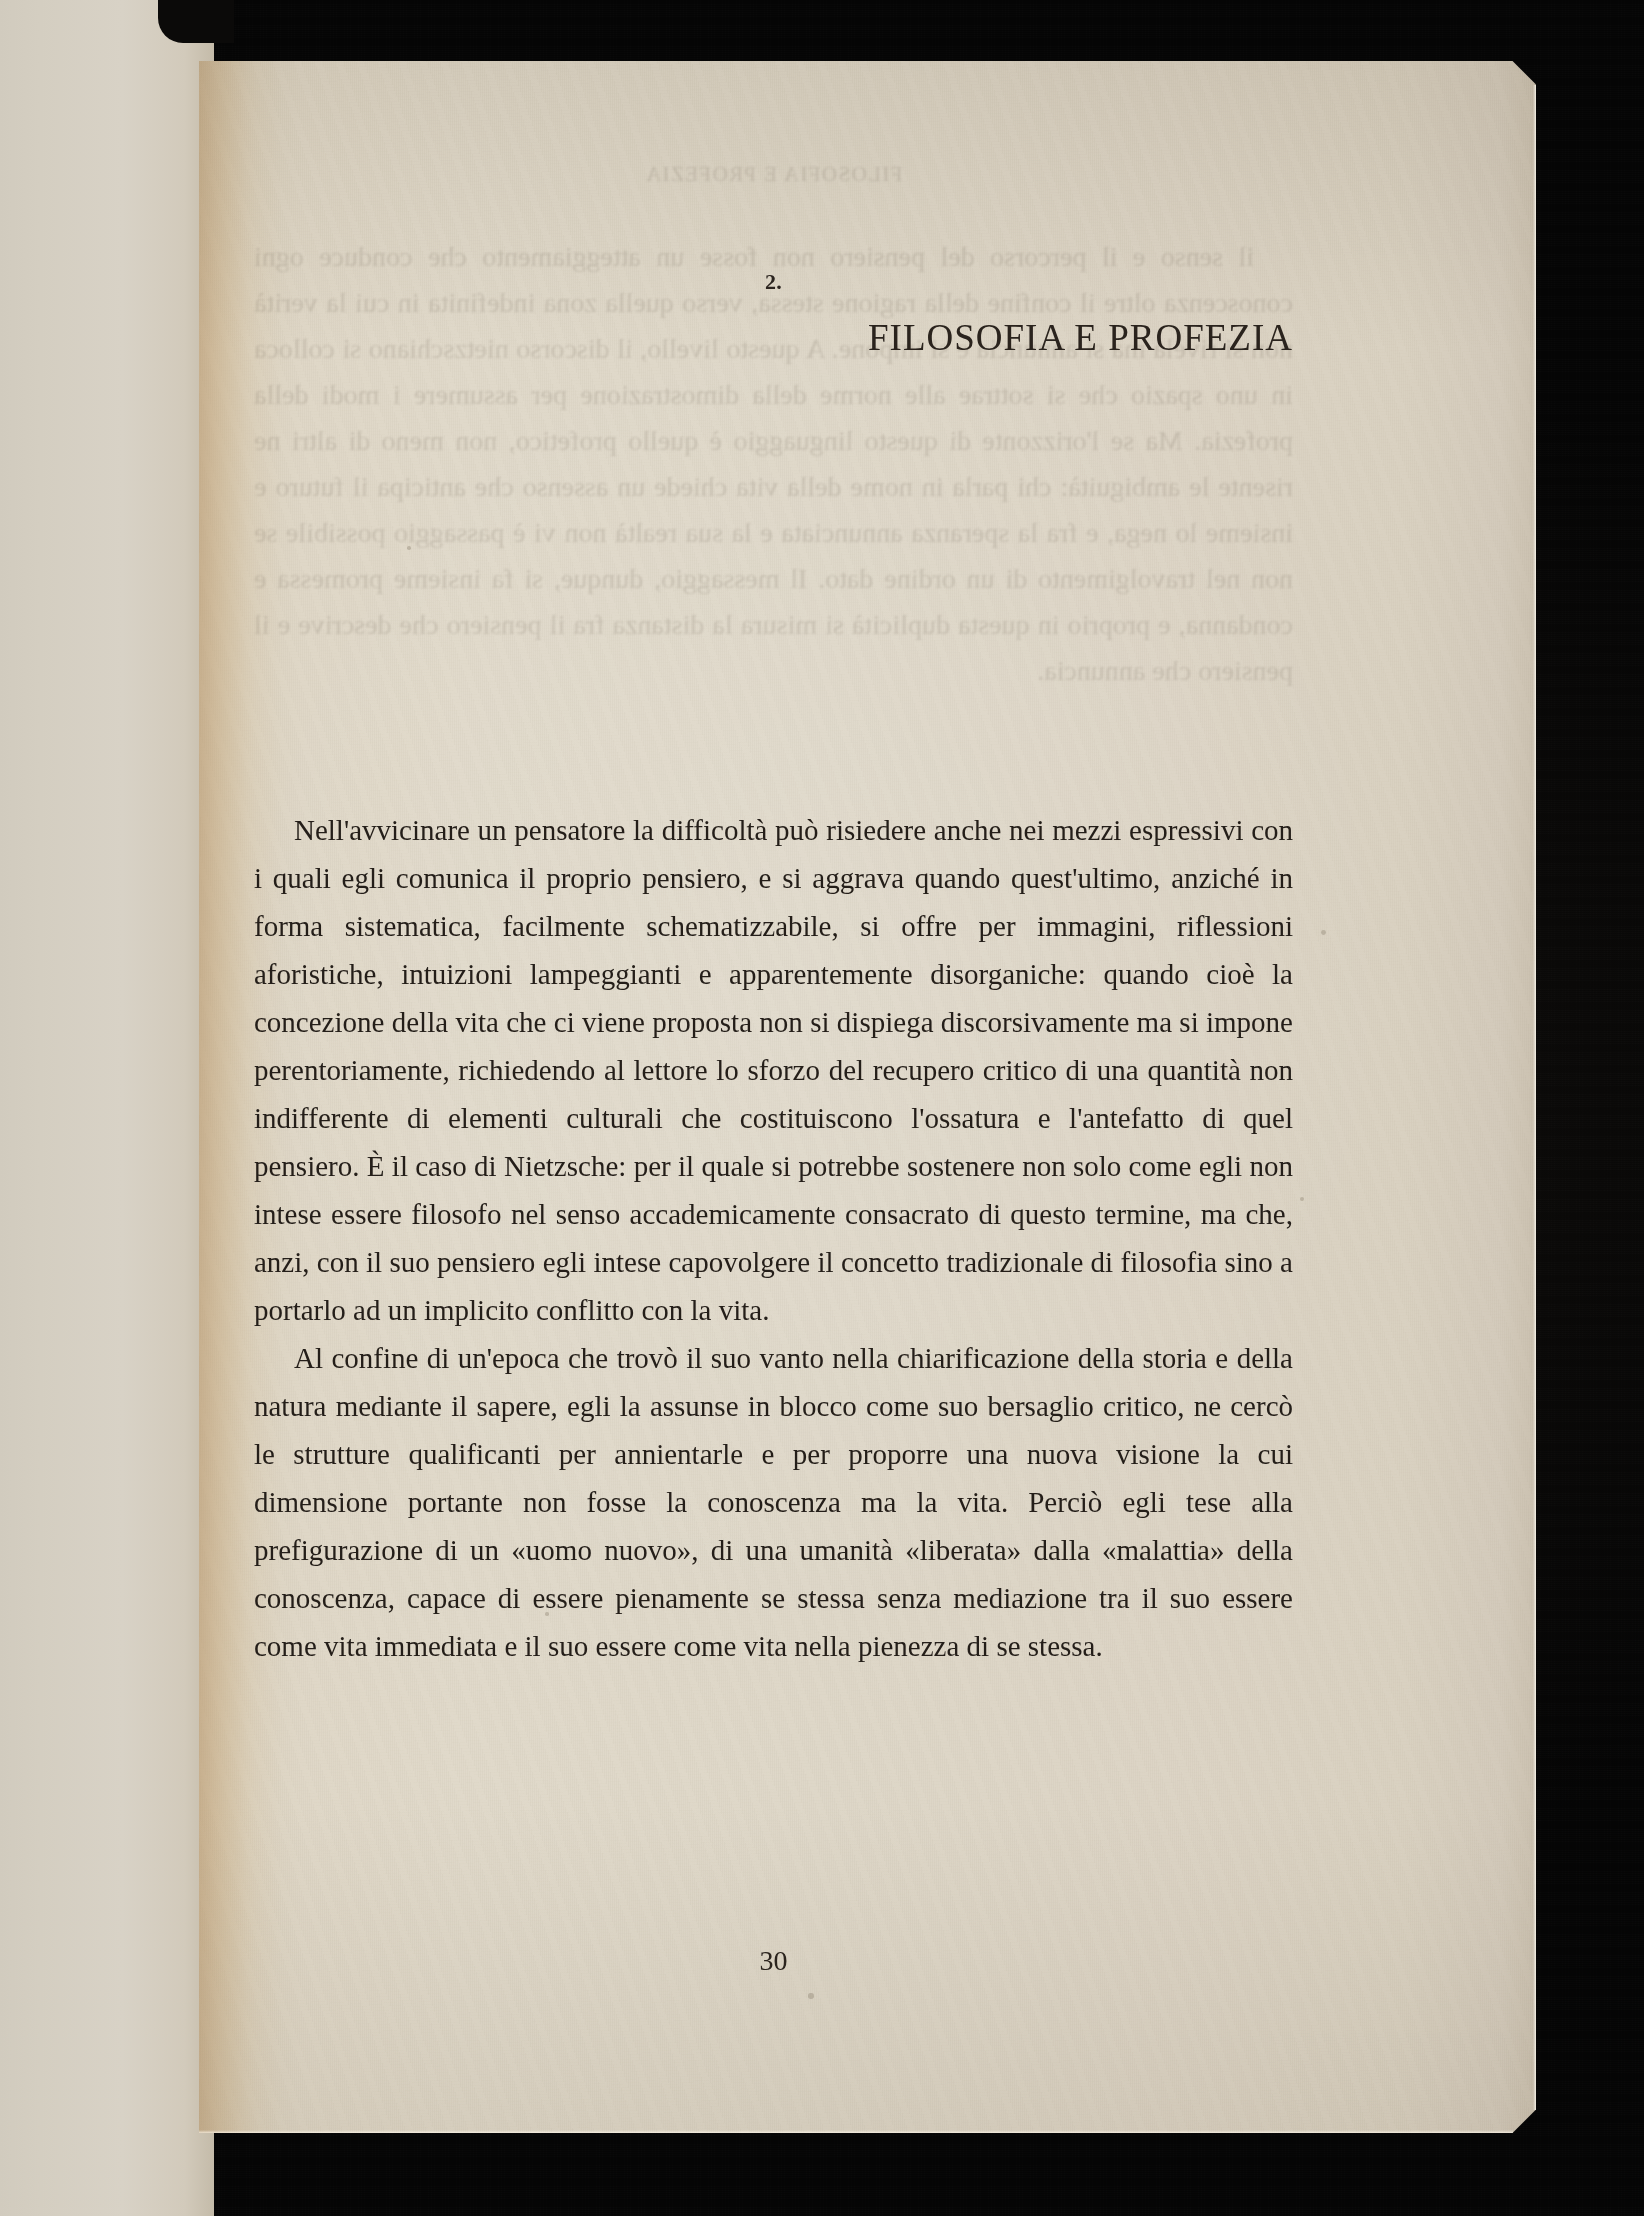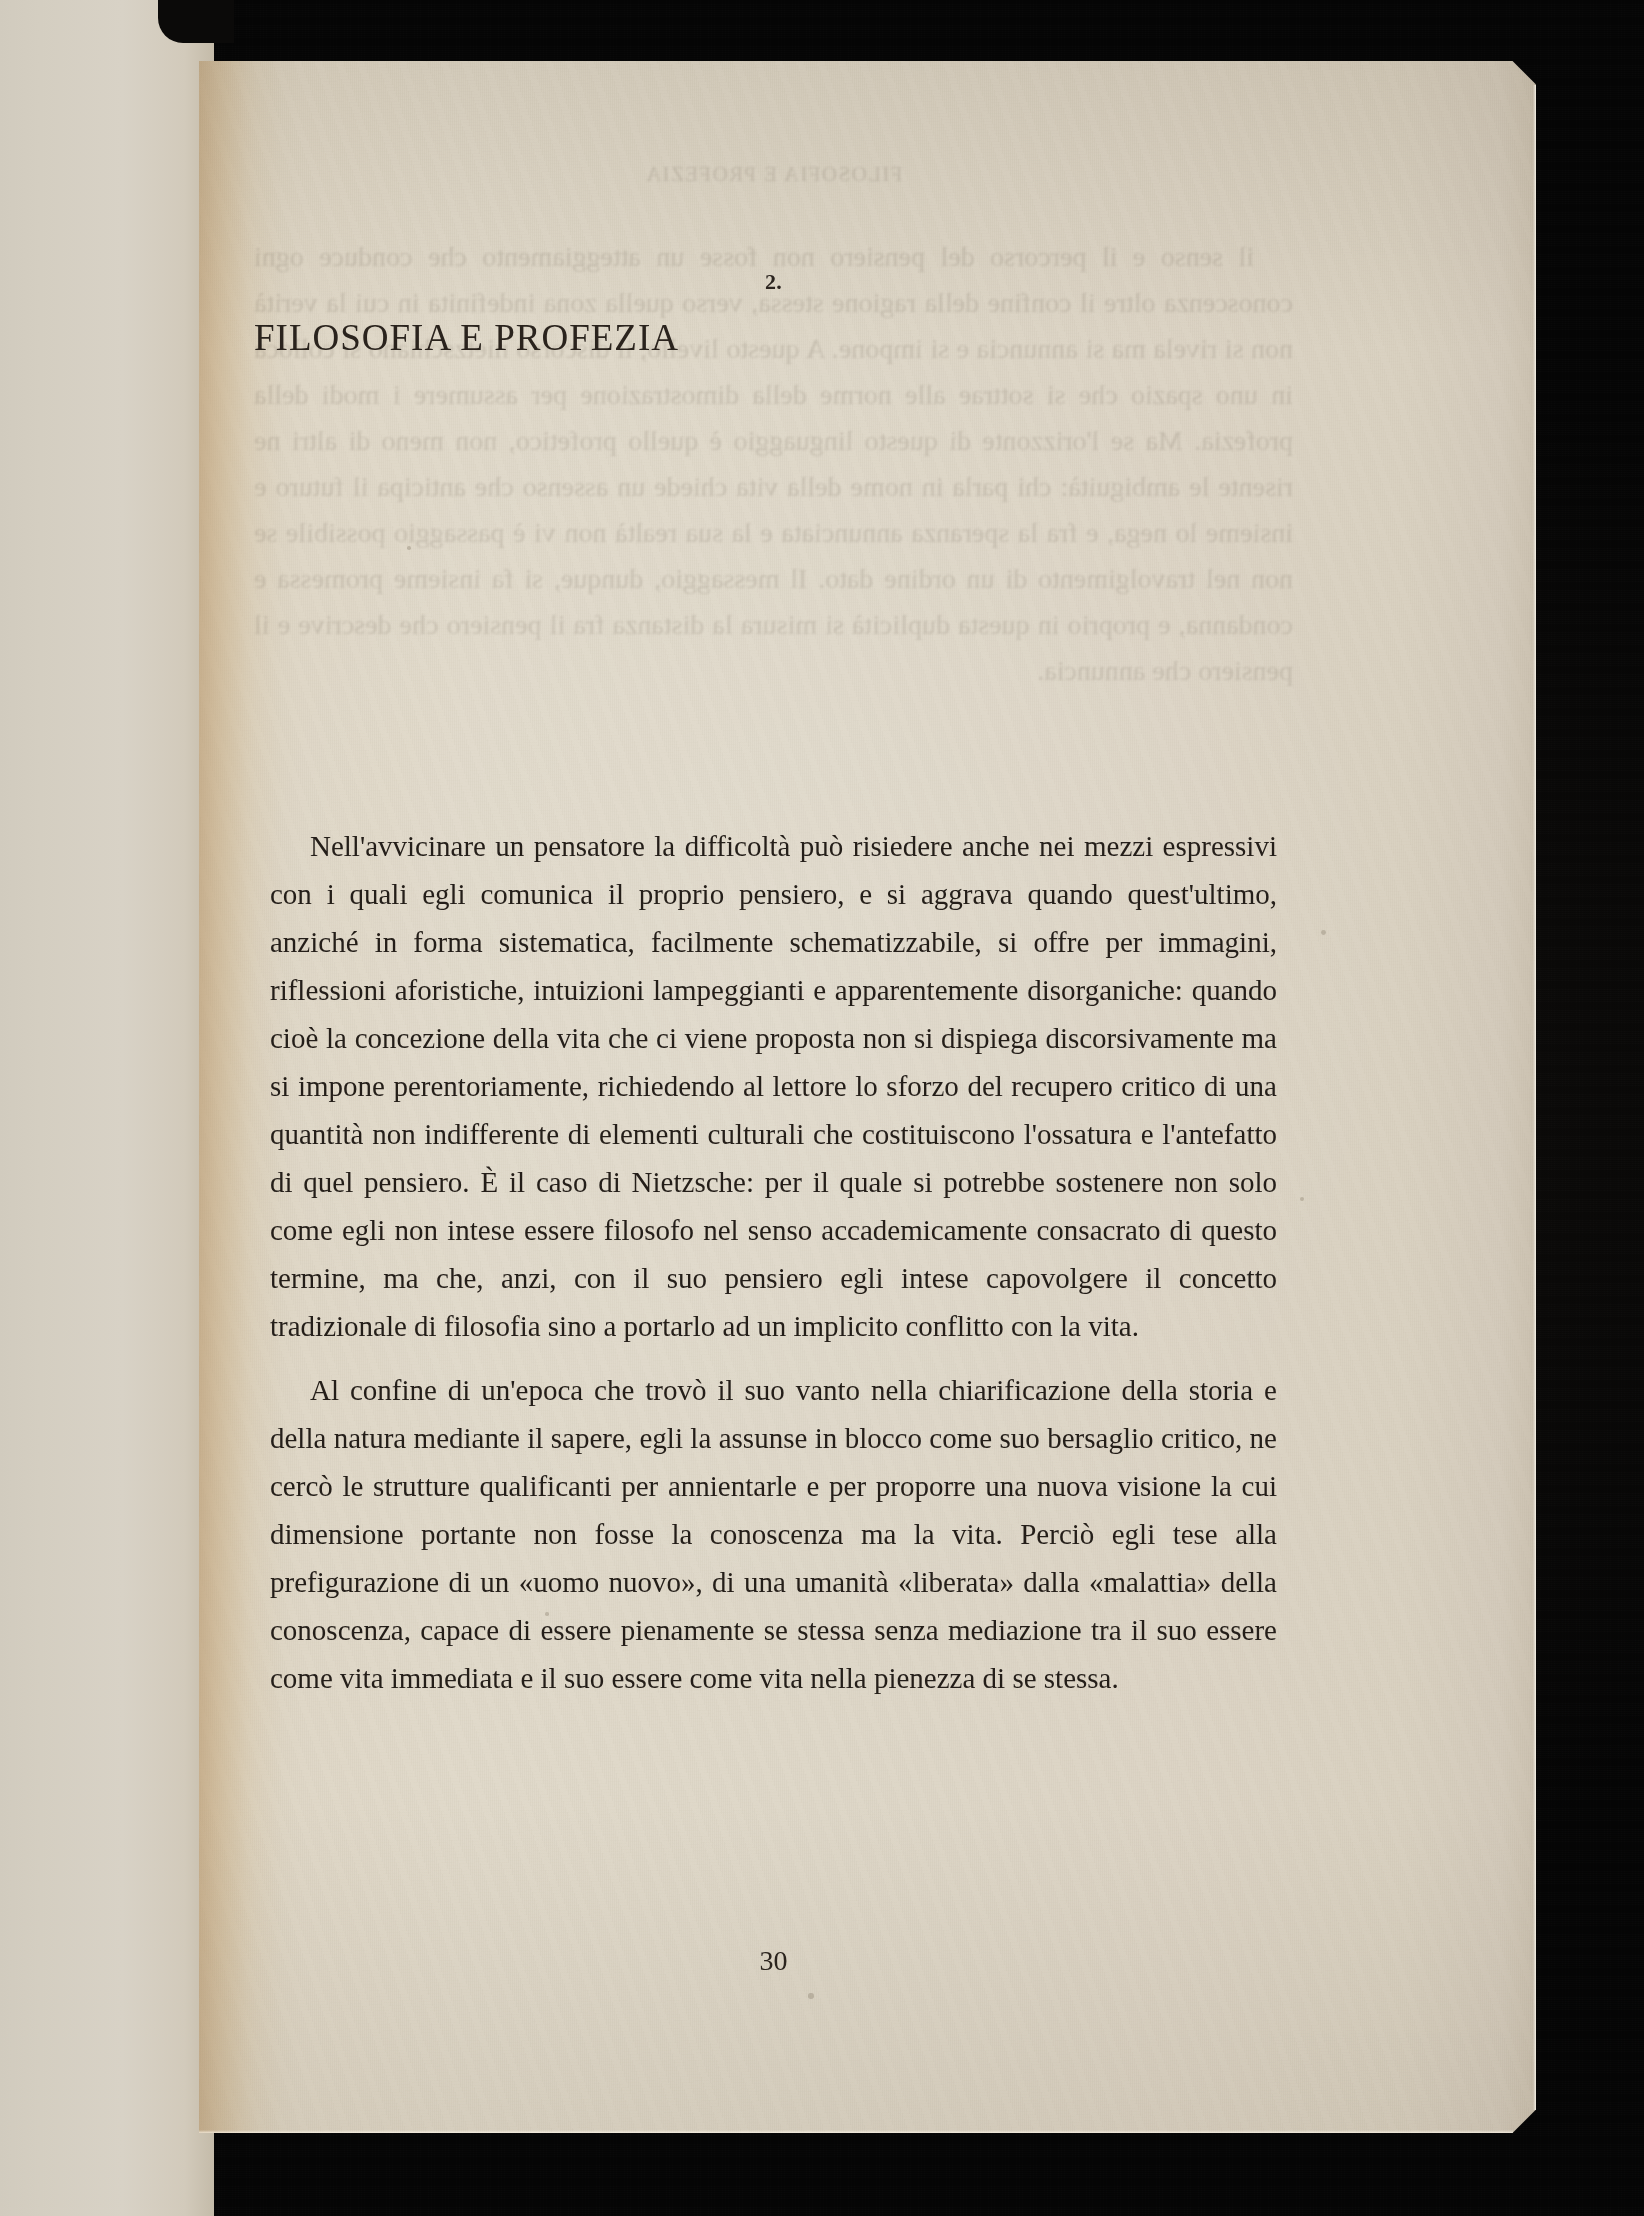--- a/index.html
+++ b/index.html
@@ -134,42 +134,42 @@
     text-align: center;
     font-size: 22px;
     font-weight: 700;
     letter-spacing: 0.3px;
     color: #2c2520;
   }
   .chapter-title {
     position: absolute;
     left: 0; top: 255px;
     width: 1039px;
-    text-align: left;
+    text-align: right;
     font-size: 37px;
     font-weight: 400;
     letter-spacing: 1px;
     color: #2a231d;
   }
 
   .body-copy {
     position: absolute;
     left: 0;
     top: 745px;
     width: 1039px;
     color: #241e19;
     font-size: 29px;
     line-height: 48px;
     text-align: justify;
     text-justify: inter-word;
     -webkit-hyphens: none;
     hyphens: none;
   }
   .body-copy p {
-    margin: 16px;
+    margin: 0;
     text-indent: 40px;
   }
   .body-copy p:last-child { text-align: justify; }
 
   .folio {
     position: absolute;
     left: 0;
     top: 1884px;
     width: 1039px;
     text-align: center;

